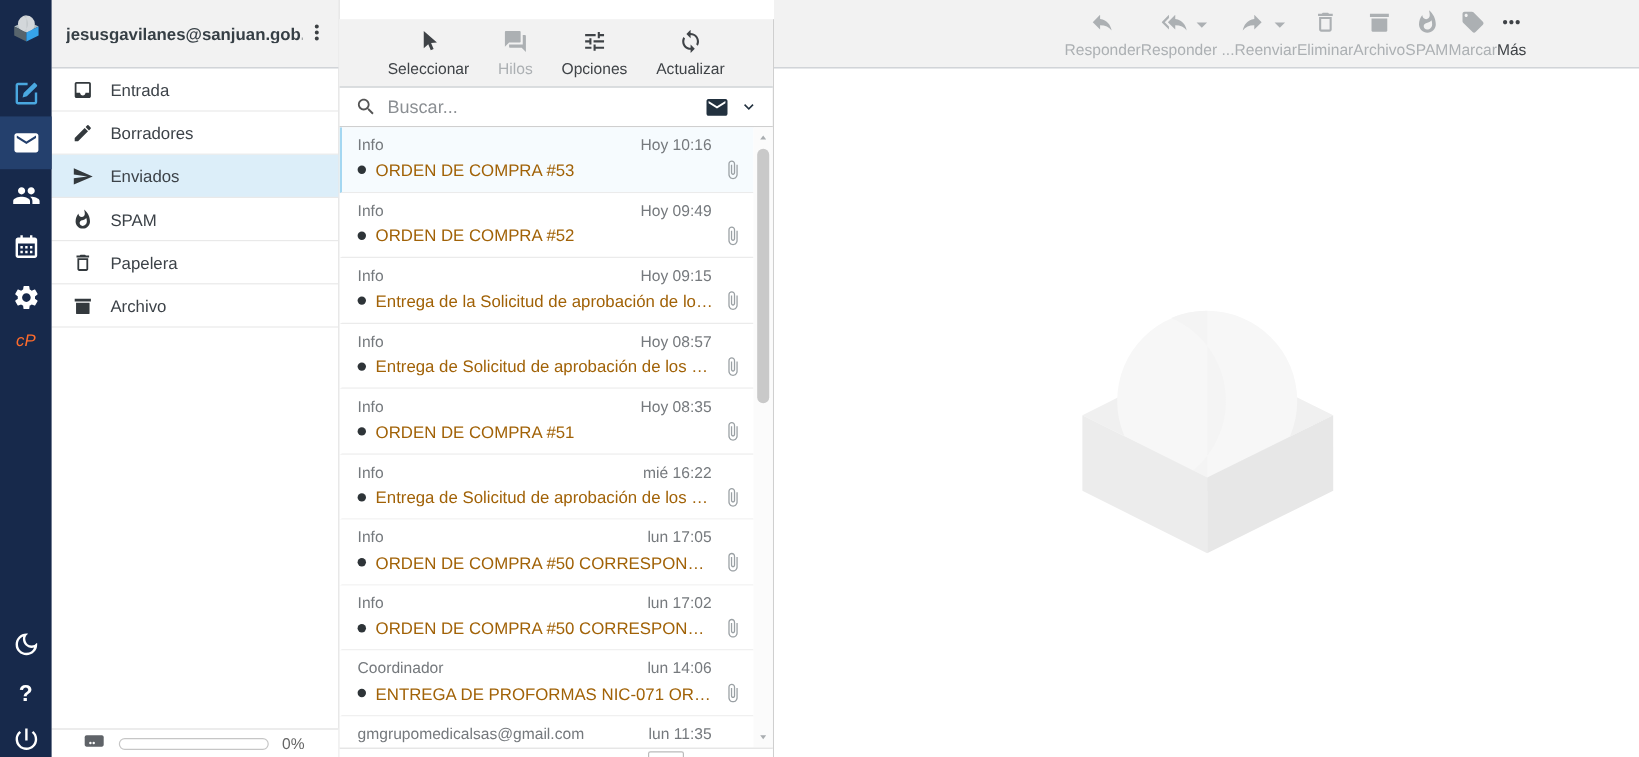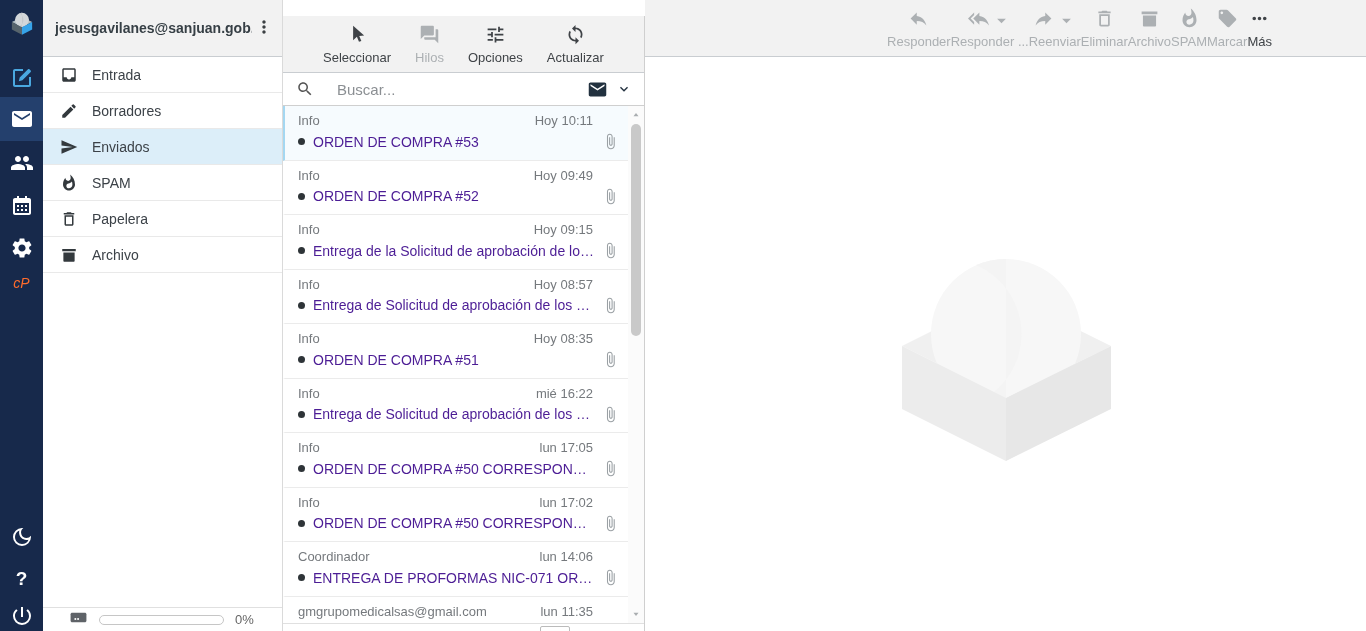--- a/index.html
+++ b/index.html
@@ -46,35 +46,35 @@
   .titem { display:flex; flex-direction:column; align-items:center; gap:5px; color:#3f4347; cursor:pointer; }
   .titem .icn { width:21px; height:21px; }
   .titem .t-label { font-size:13px; }
   .titem.disabled { color:#acb0b3; cursor:default; }
   .t-iconrow { display:flex; align-items:flex-end; gap:2px; }
   .t-caret { width:12px; height:12px; margin-bottom:-2px; }
 
   .search-row { height:33px; border-bottom:1px solid #cfcfcf; display:flex; align-items:center; padding:0 12px 0 13px; }
   .search-row .s-icn { width:18px; height:18px; color:#555; flex:0 0 auto; }
   .search-input { flex:1; min-width:0; border:0; outline:none; background:transparent;
-                  font-family:"Liberation Sans",sans-serif; font-size:15px; color:#333; margin-left:23px; }
+                  font-family:"Liberation Sans",sans-serif; font-size:15px; color:#333; margin-left:9px; }
   .search-input::placeholder { color:#8b8f93; }
   .filter-env { width:21px; height:21px; color:#22313f; margin:0 8px 0 4px; }
   .filter-chev { width:16px; height:16px; color:#22313f; }
 
   .messages { position:absolute; left:0; right:16px; top:90px; bottom:24px; overflow:hidden; }
   .msg-row { height:54.5px; border-bottom:1px solid #ebebeb; border-left:2px solid transparent;
              padding:7px 0 0 13px; cursor:pointer; background:#fff; }
   .msg-row.focused { border-left-color:#a4d7f1; background:#f6fbfe; }
   .m-line1 { display:flex; align-items:baseline; padding-right:35px; }
   .m-sender { font-size:13px; color:#75797d; flex:1; min-width:0; white-space:nowrap; overflow:hidden; text-overflow:ellipsis; }
   .m-time { font-size:13px; color:#75797d; white-space:nowrap; margin-left:8px; }
   .m-line2 { display:flex; align-items:center; margin-top:5px; padding-right:9px; }
   .m-dot { width:7px; height:7px; border-radius:50%; background:#2e3438; flex:0 0 auto; margin-right:8px; }
-  .m-subject { flex:1; min-width:0; font-size:14px; color:#4c1d95; white-space:nowrap; overflow:hidden; text-overflow:ellipsis; }
+  .m-subject { flex:1; min-width:0; font-size:14px; color:#a16207; white-space:nowrap; overflow:hidden; text-overflow:ellipsis; }
   .m-clip { width:17px; height:17px; color:#9aa0a4; flex:0 0 auto; margin-left:6px; }
 
   .list-scrollbar { position:absolute; right:0; top:90px; bottom:24px; width:16px; background:#fbfbfb; }
   .sb-arrow { position:absolute; left:0; width:16px; height:14px; color:#a9adb0; display:flex; align-items:center; justify-content:center; }
   .sb-arrow .icn { width:10px; height:10px; }
   .sb-up { top:2px; } .sb-down { bottom:2px; }
   .sb-thumb { position:absolute; left:3px; top:18px; width:10px; height:212px; border-radius:5px; background:#c9c9c9; }
 
   .pagination { position:absolute; left:0; right:0; bottom:0; height:24px; border-top:1px solid #e0e0e0;
                 display:flex; align-items:center; padding:0 10px 0 12px; background:#fff; }
@@ -290,21 +290,21 @@
               <path d="M20 4H4c-1.1 0-1.99.9-1.99 2L2 18c0 1.1.9 2 2 2h16c1.1 0 2-.9 2-2V6c0-1.1-.9-2-2-2zm0 4-8 5-8-5V6l8 5 8-5v2z"></path>
             </svg></span></span>
       <span class="filter-chev" id="chev-slot"><span class="icn"><svg viewBox="0 0 24 24">
               <path d="M7.41 8.59 12 13.17l4.59-4.58L18 10l-6 6-6-6z"></path>
             </svg></span></span>
     </div>
     <div class="messages" id="message-list">
         <div class="msg-row focused">
           <div class="m-line1">
             <span class="m-sender">Info</span>
-            <span class="m-time">Hoy 10:11</span>
+            <span class="m-time">Hoy 10:16</span>
           </div>
           <div class="m-line2">
             <span class="m-dot"></span>
             <span class="m-subject">ORDEN DE COMPRA #53</span>
             <span class="icn m-clip">
               <svg viewBox="0 0 24 24">
                 <path d="M16.5 6v11.5c0 2.21-1.79 4-4 4s-4-1.79-4-4V5c0-1.38 1.12-2.5 2.5-2.5s2.5 1.12 2.5 2.5v10.5c0 .55-.45 1-1 1s-1-.45-1-1V6H10v9.5c0 1.38 1.12 2.5 2.5 2.5s2.5-1.12 2.5-2.5V5c0-2.21-1.79-4-4-4S7 2.79 7 5v12.5c0 3.04 2.46 5.5 5.5 5.5s5.5-2.46 5.5-5.5V6h-1.5z"></path>
               </svg>
             </span>
           </div>

